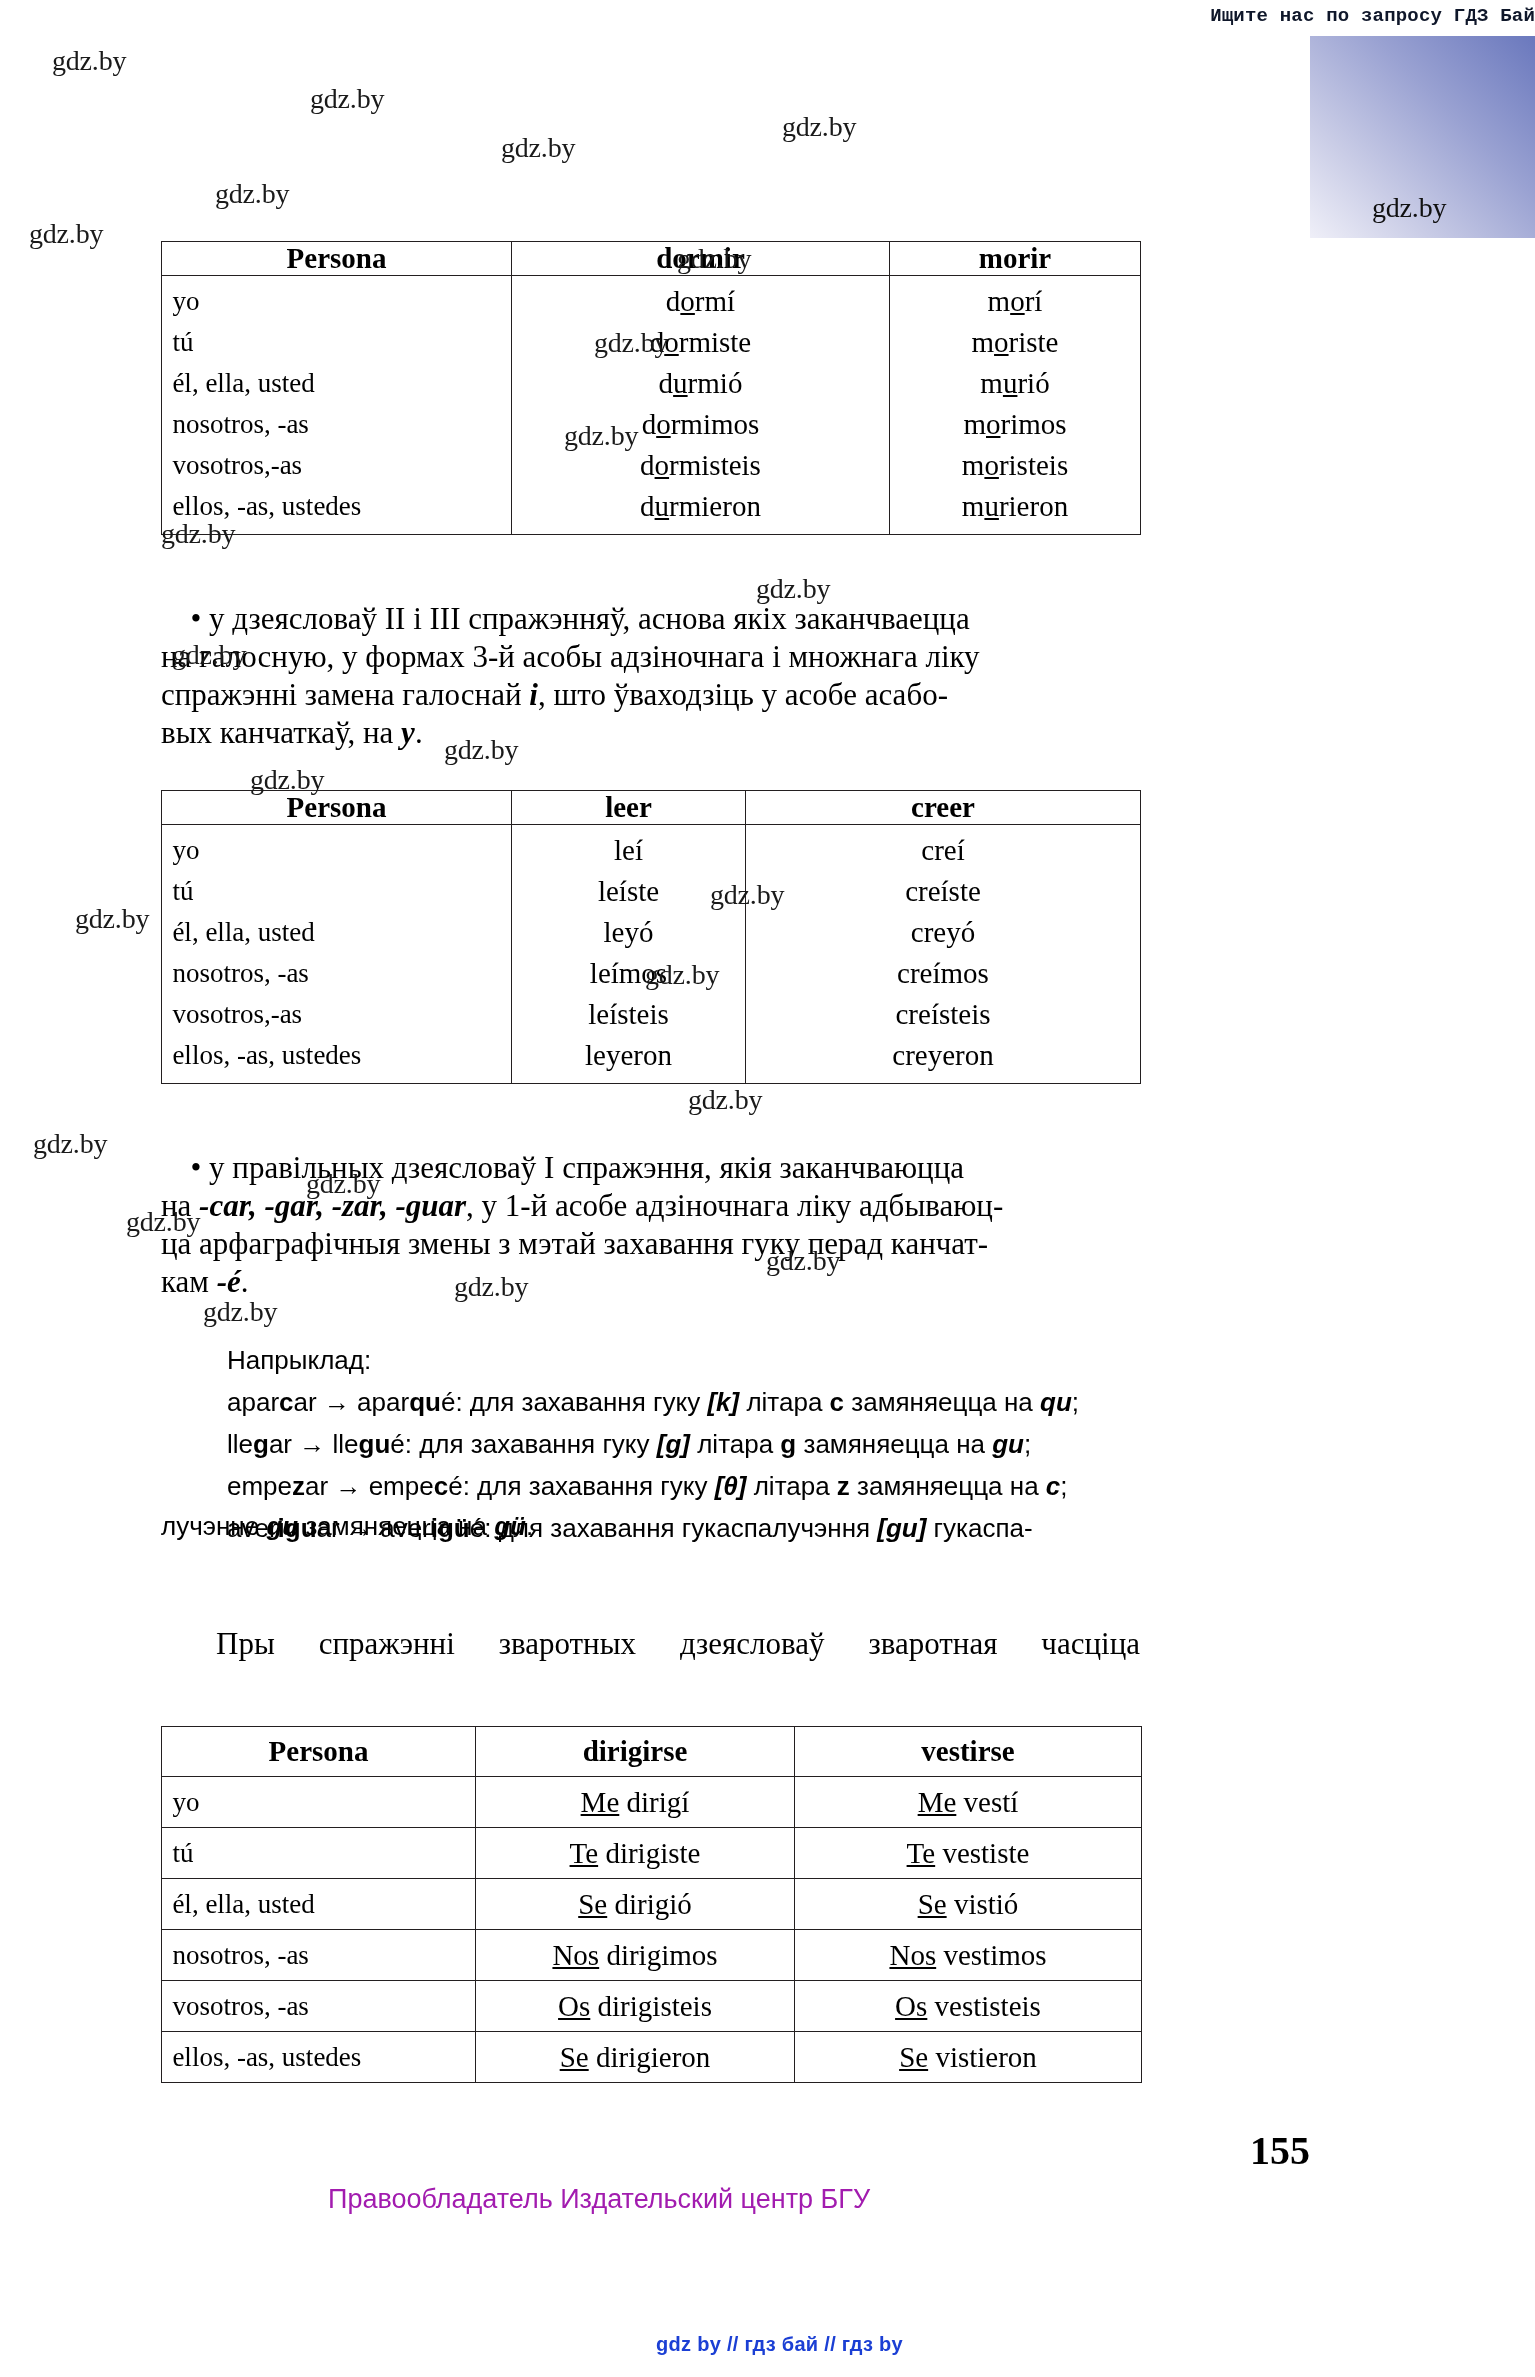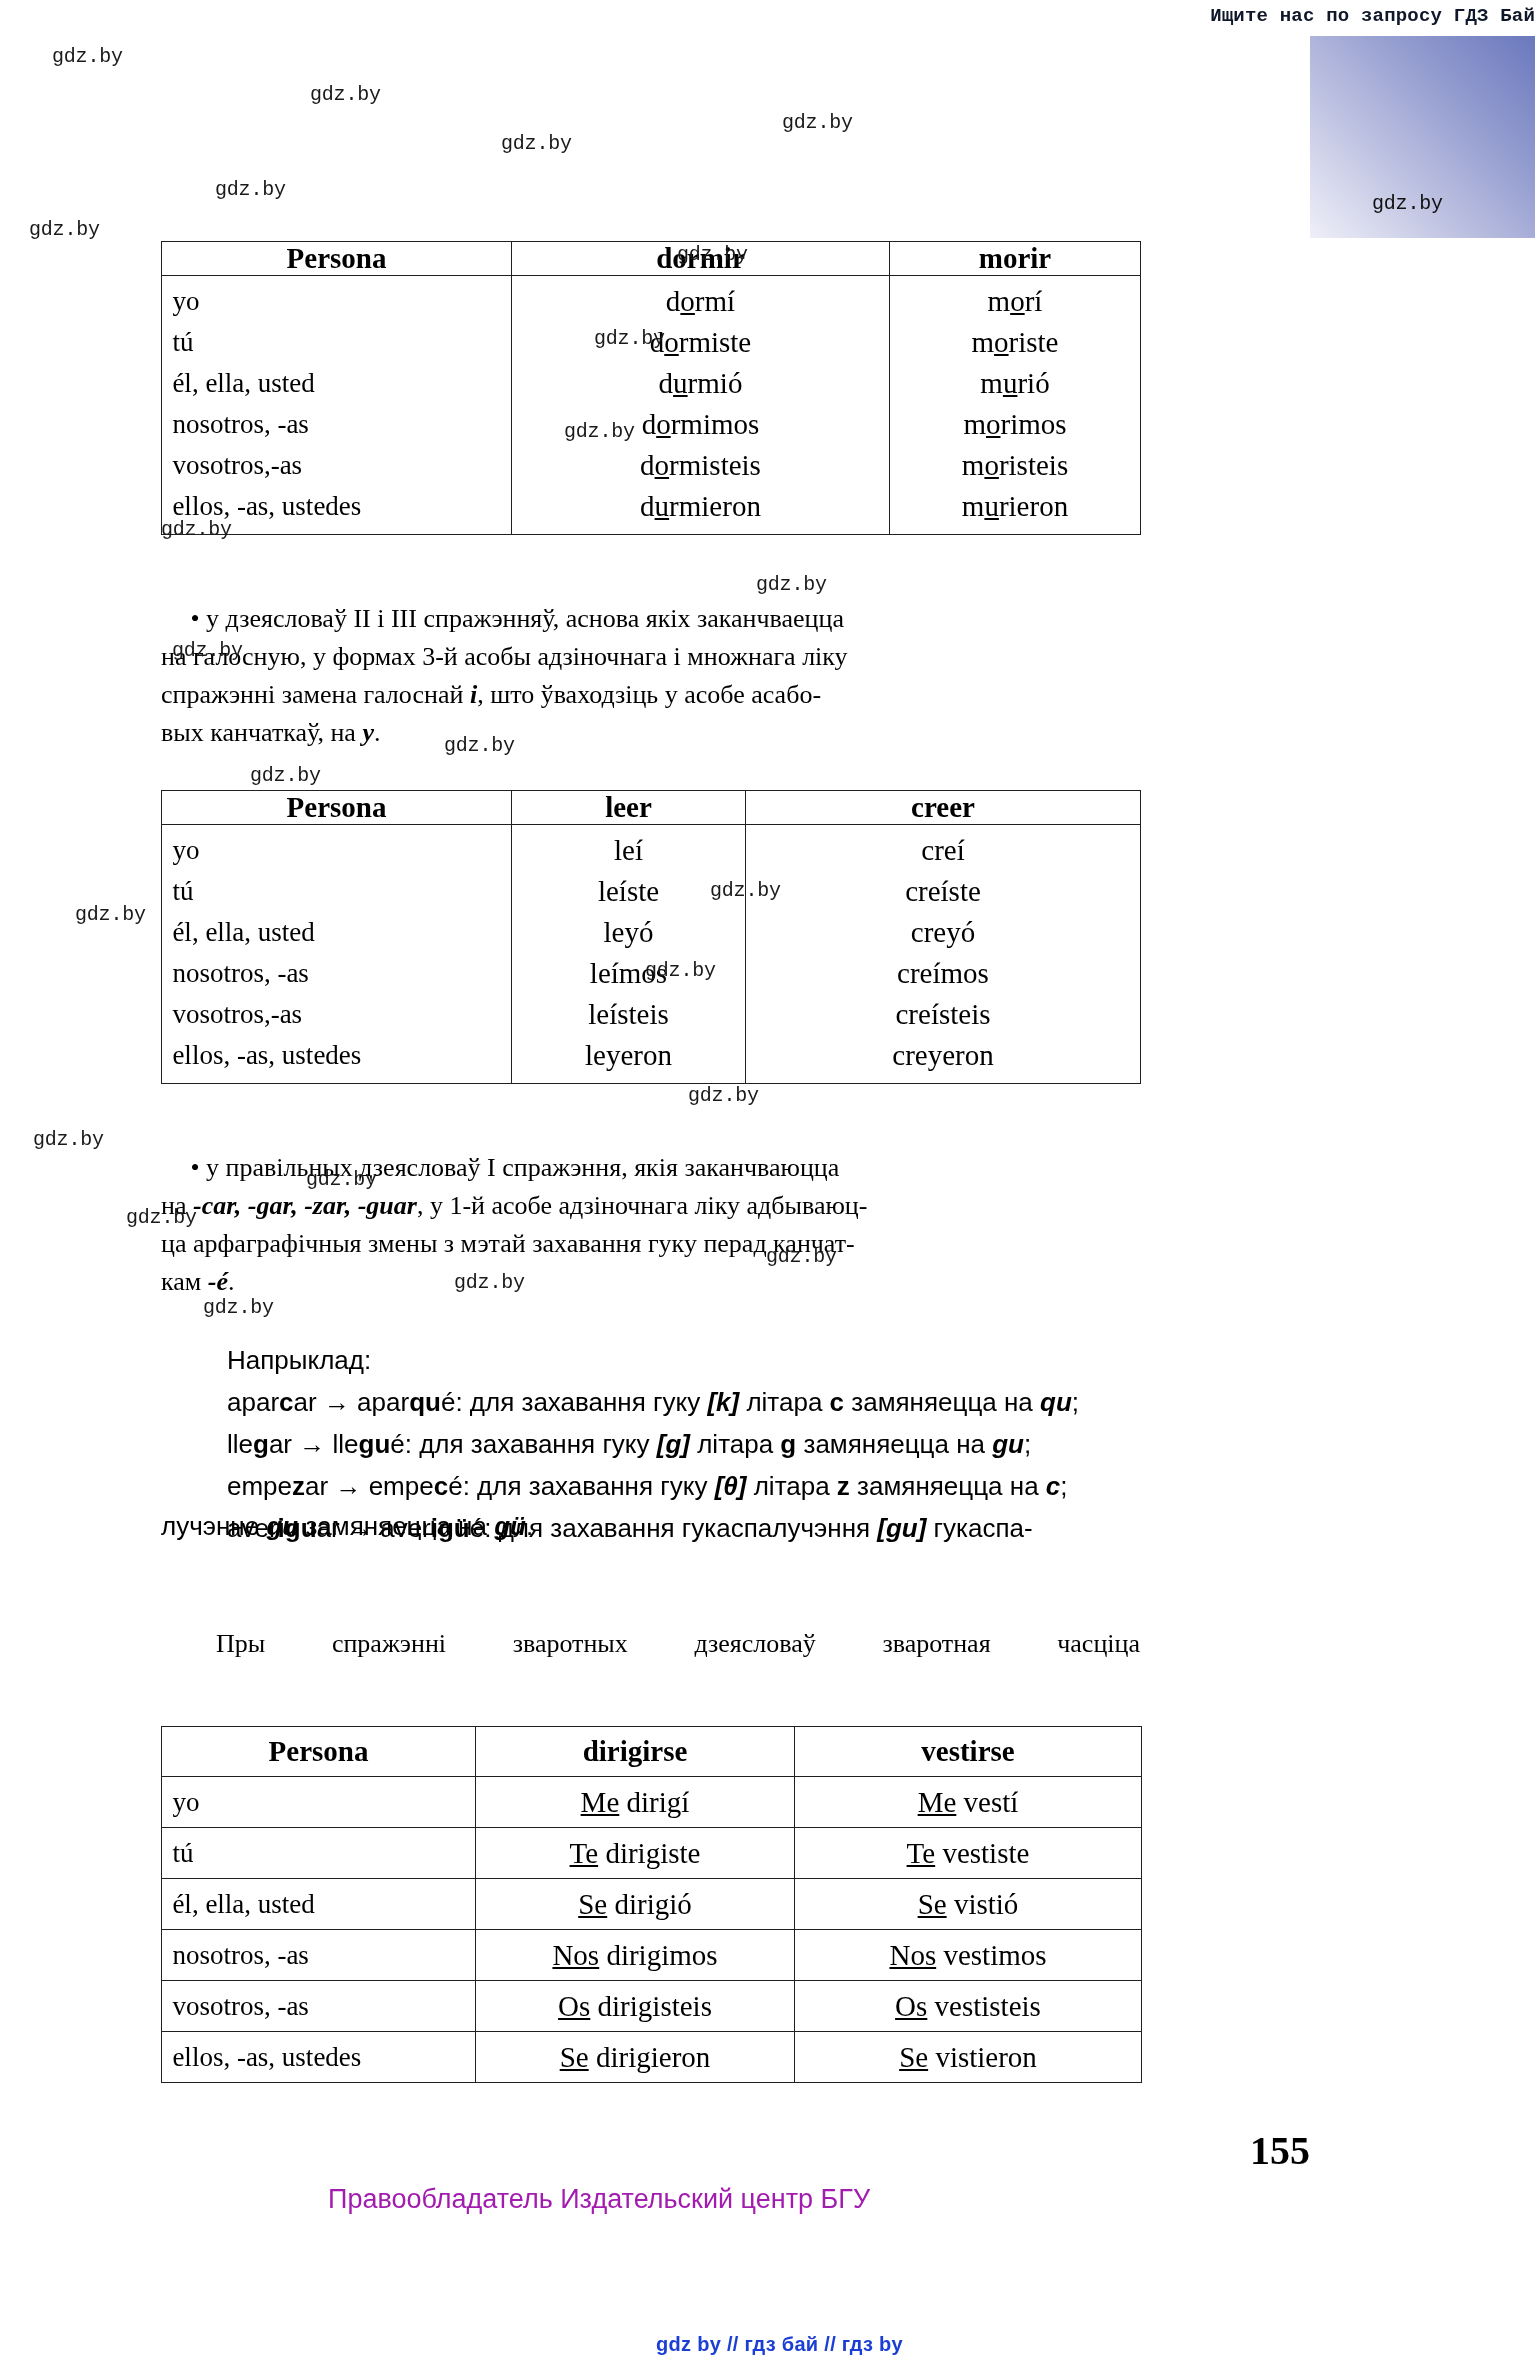--- a/index.html
+++ b/index.html
@@ -12,22 +12,22 @@
     height: 2377px;
     position: relative;
     overflow: hidden;
     font-family: "Liberation Serif", serif;
     color: #000000;
   }
 
   
   .wm {
     position: absolute;
-    font-family: Liberation Mono, monospace;
-    font-size: 20px;
+    font-family: Liberation Serif, serif;
+    font-size: 28px;
     color: #1a1a1a;
     white-space: nowrap;
     letter-spacing: -0.2px;
     z-index: 5;
   }
   .wm-on-grad { color: #111; }
 
   
   .top-banner {
     position: absolute;
@@ -107,21 +107,21 @@
   }
   .stack-cell.forms .ln {
     text-align: center;
     font-size: 29px;
   }
 
   
   .para {
     position: absolute;
     font-family: "Liberation Serif", serif;
-    font-size: 26px;
+    font-size: 31px;
     line-height: 38px;
     text-align: justify;
     color: #000;
   }
   .para .ind { display: inline-block; width: 29.5px; }
   .para i { font-style: italic; font-weight: bold; }
 
   .sans-block {
     position: absolute;
     font-family: "Liberation Sans", sans-serif;

